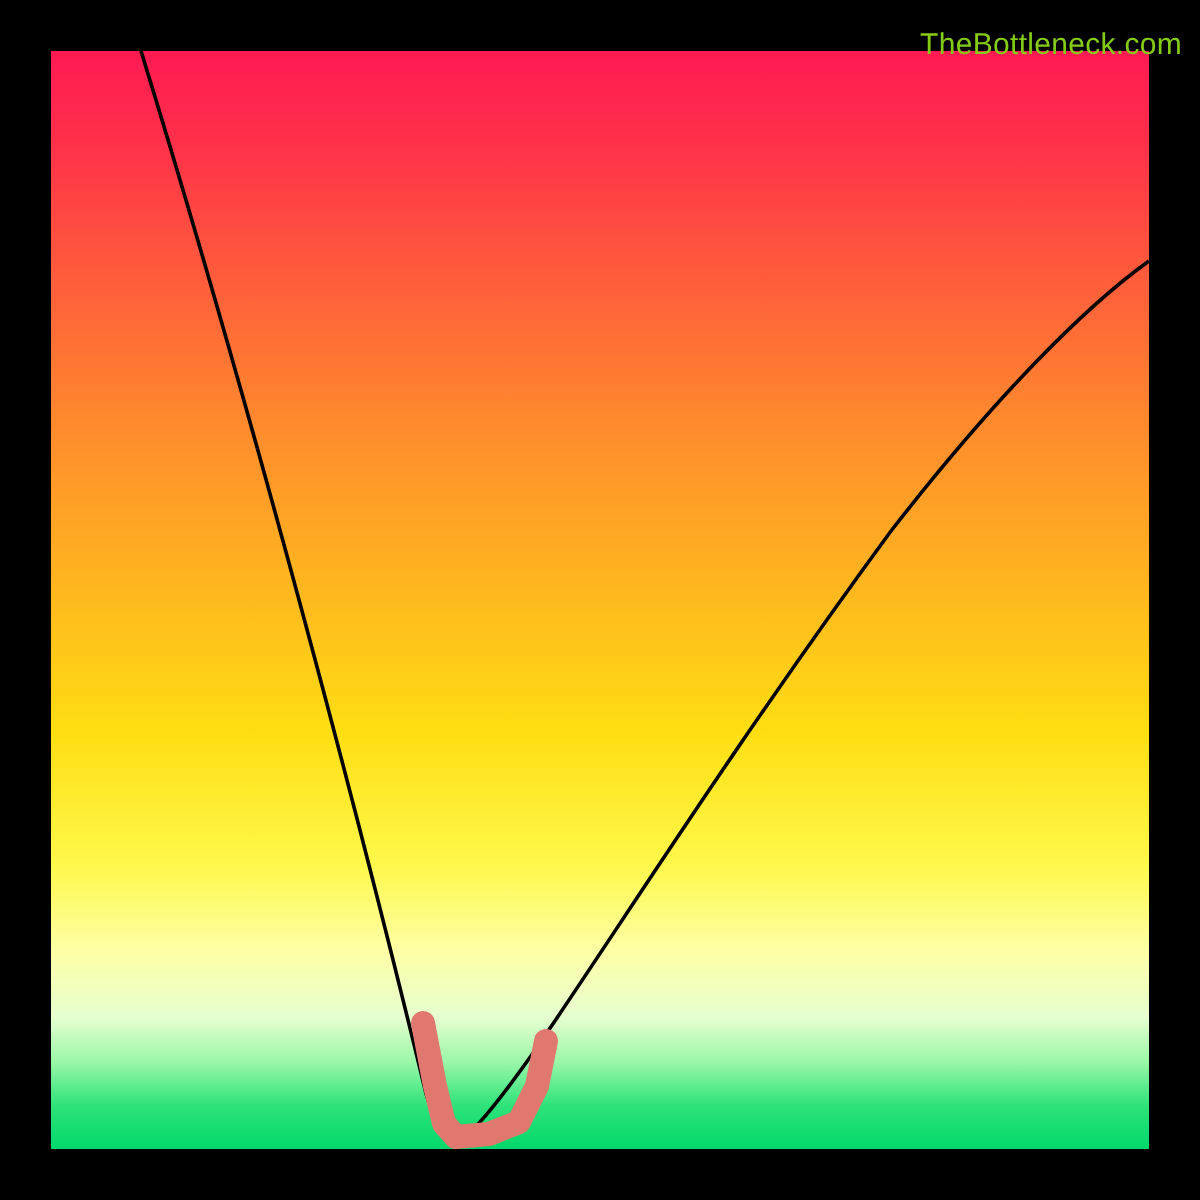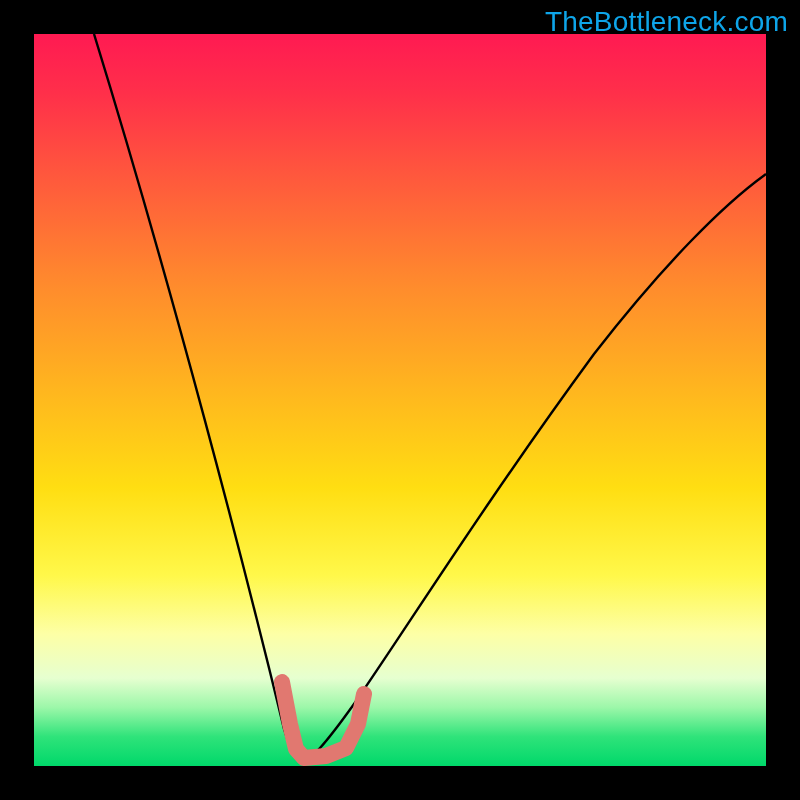--- a/index.html
+++ b/index.html
@@ -38,24 +38,24 @@
       #fff84a 74%,
       #fdffa6 82%,
       #e6ffd0 88%,
       #9cf7a9 92%,
       #2fe37a 96%,
       #00d86a 100%
     );
   }
   .watermark {
     position: absolute;
-    top: 6px;
+    top: 19px;
     right: 12px;
-    color: #0ea5e9;
-    font-size: 28px;
+    color: #84cc16;
+    font-size: 20px;
     font-weight: 500;
     letter-spacing: 0.2px;
     user-select: none;
   }
   svg.curves {
     position: absolute;
     inset: 0;
   }
 </style>
 </head>

